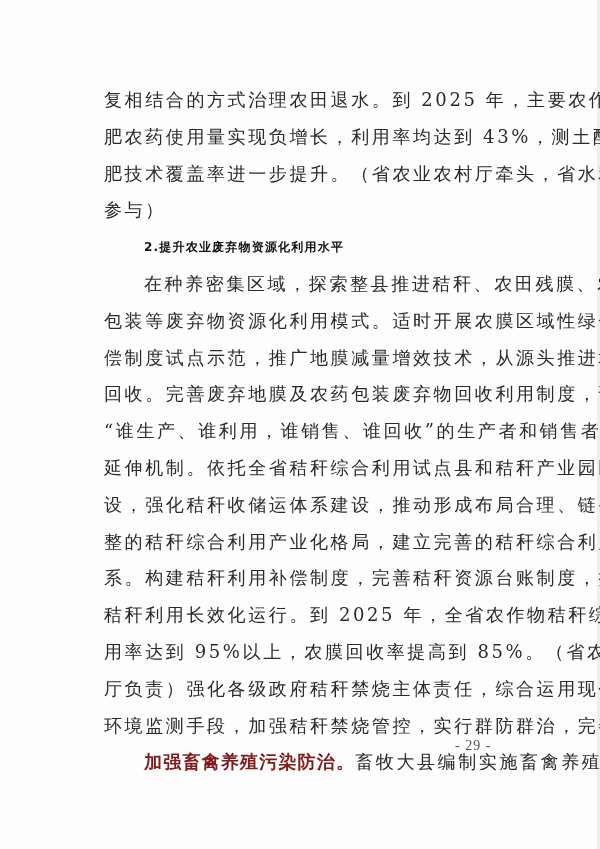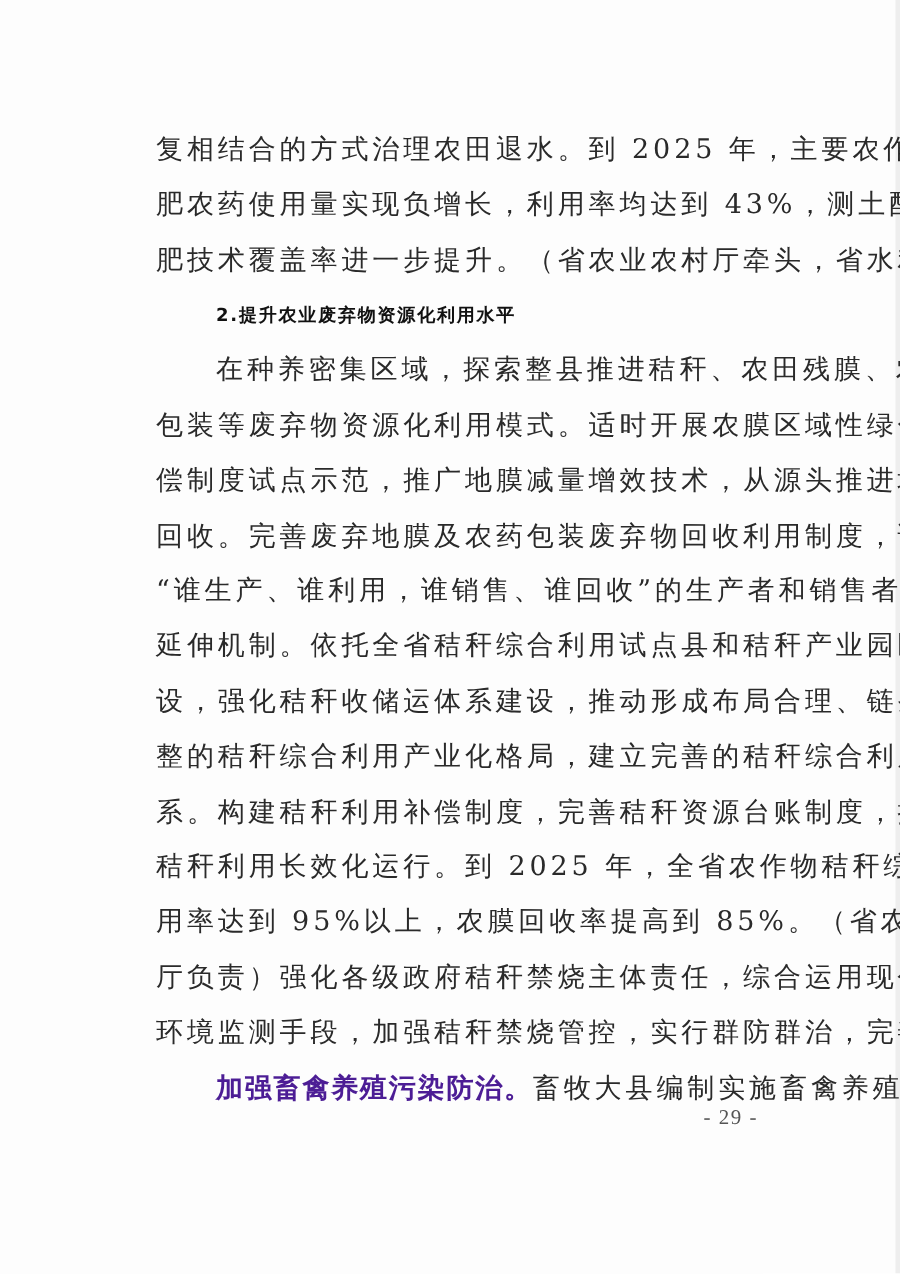--- a/index.html
+++ b/index.html
@@ -9,36 +9,37 @@
   }
   .page { position: absolute; left: 0; top: 0; width: 600px; height: 849px; background: #fdfdfd; }
   .edge { position: absolute; right: 0; top: 0; width: 3px; height: 849px; background: #eeeeee; }
   .body-text { position: absolute; left: 104px; top: 82px; width: 400px; }
   .line {
     height: 36.8px; line-height: 36.8px; font-size: 18px; letter-spacing: 2.6px;
     white-space: nowrap; color: #2a2a2a;
   }
   .indent { padding-left: 40px; }
   .heading { font-weight: bold; font-family: "DejaVu Sans", "Liberation Sans", sans-serif; font-size: 12px; letter-spacing: 1.2px; color: #111; }
-  .bold { font-weight: bold; font-family: "DejaVu Sans", "Liberation Sans", sans-serif; color: #4c1d95; letter-spacing: 1.2px; }
+  .bold { font-weight: bold; font-family: "DejaVu Sans", "Liberation Sans", sans-serif; color: #7f1d1d; letter-spacing: 1.2px; }
   .page-number {
     position: absolute; left: 455px; top: 738px; font-size: 14px; color: #555;
-    letter-spacing: 1px; font-family: "Liberation Serif", serif; margin-left: 14px;
+    letter-spacing: 1px; font-family: "Liberation Serif", serif;
   }
 </style>
 </head>
 <body>
 
 <div class="page">
   <div class="edge"></div>
 
   <div class="body-text">
     <div class="line">复相结合的方式治理农田退水。到 2025 年，主要农作物化</div>
     <div class="line">肥农药使用量实现负增长，利用率均达到 43%，测土配方施</div>
     <div class="line">肥技术覆盖率进一步提升。（省农业农村厅牵头，省水利厅</div>
+    <div class="line">参与）</div>
 
     <div class="line indent heading">2.提升农业废弃物资源化利用水平</div>
 
     <div class="line indent">在种养密集区域，探索整县推进秸秆、农田残膜、农药</div>
     <div class="line">包装等废弃物资源化利用模式。适时开展农膜区域性绿色补</div>
     <div class="line">偿制度试点示范，推广地膜减量增效技术，从源头推进地膜</div>
     <div class="line">回收。完善废弃地膜及农药包装废弃物回收利用制度，试点</div>
     <div class="line">“谁生产、谁利用，谁销售、谁回收”的生产者和销售者责任</div>
     <div class="line">延伸机制。依托全省秸秆综合利用试点县和秸秆产业园区建</div>
     <div class="line">设，强化秸秆收储运体系建设，推动形成布局合理、链条完</div>

